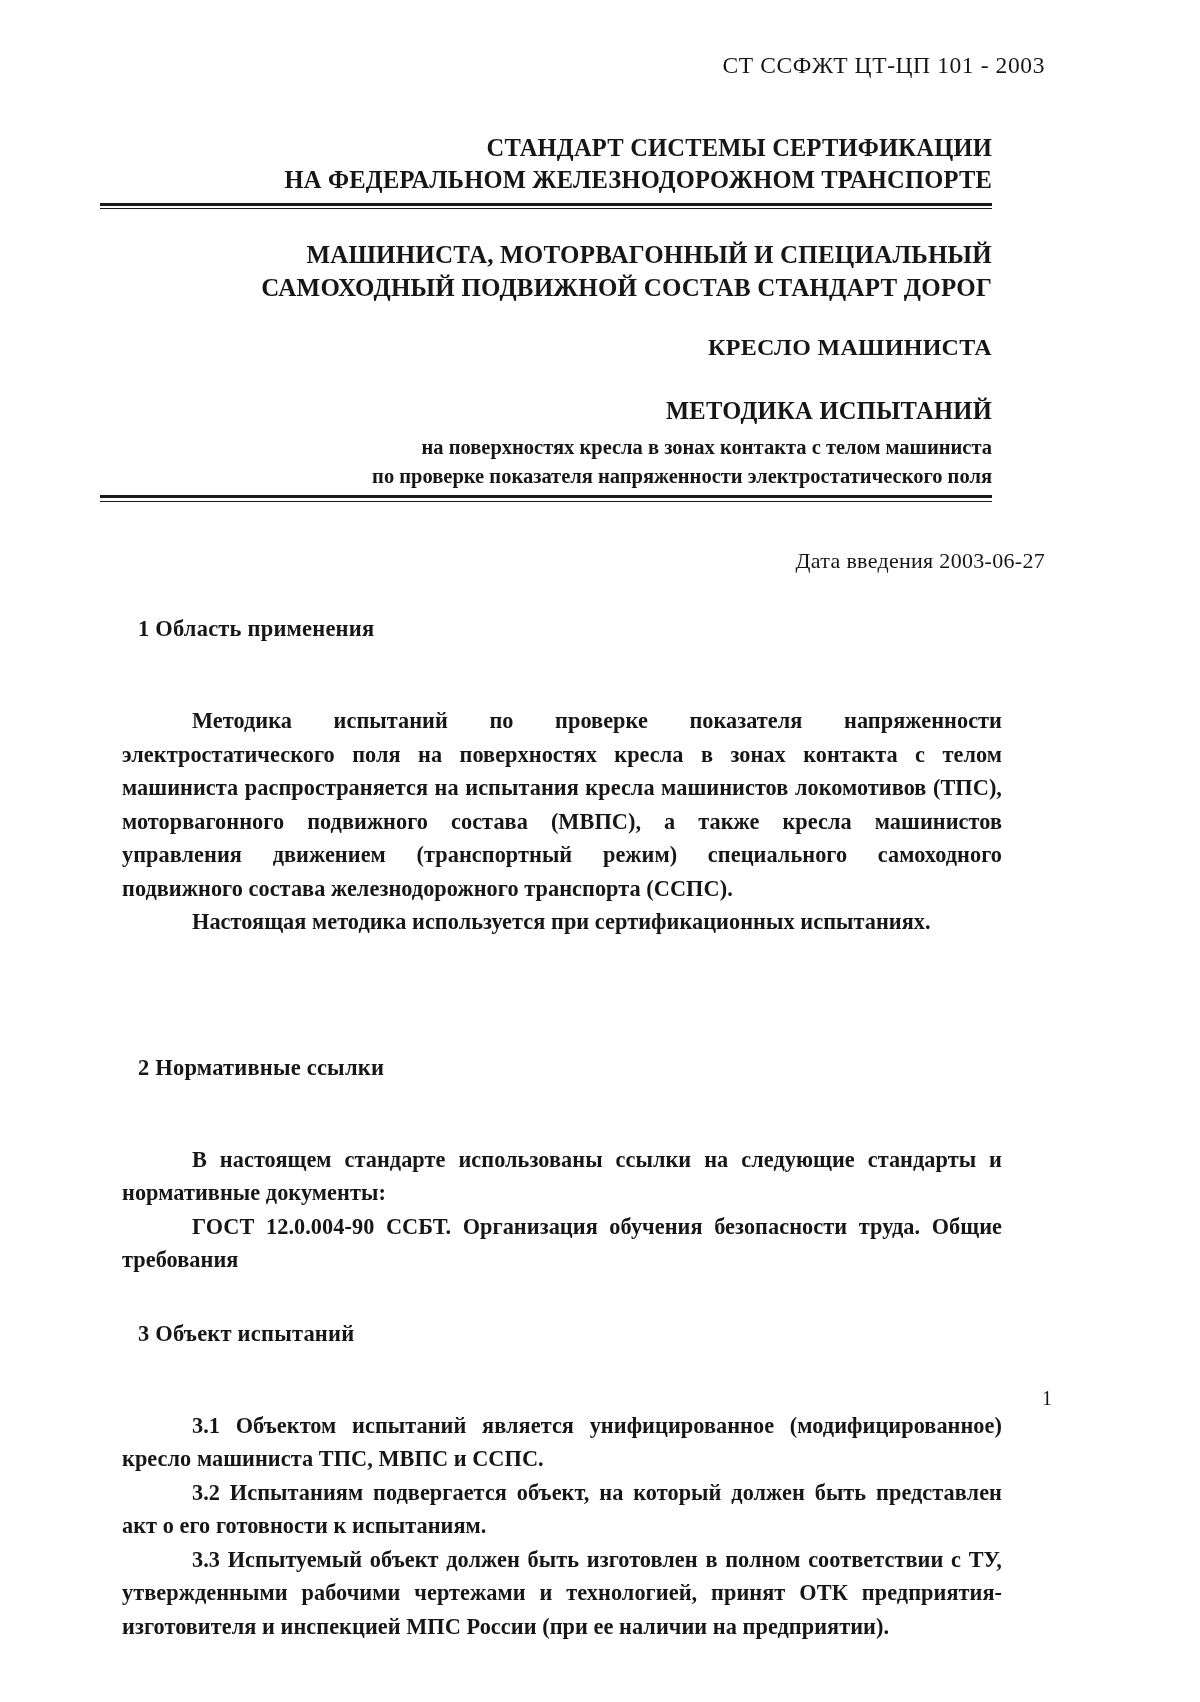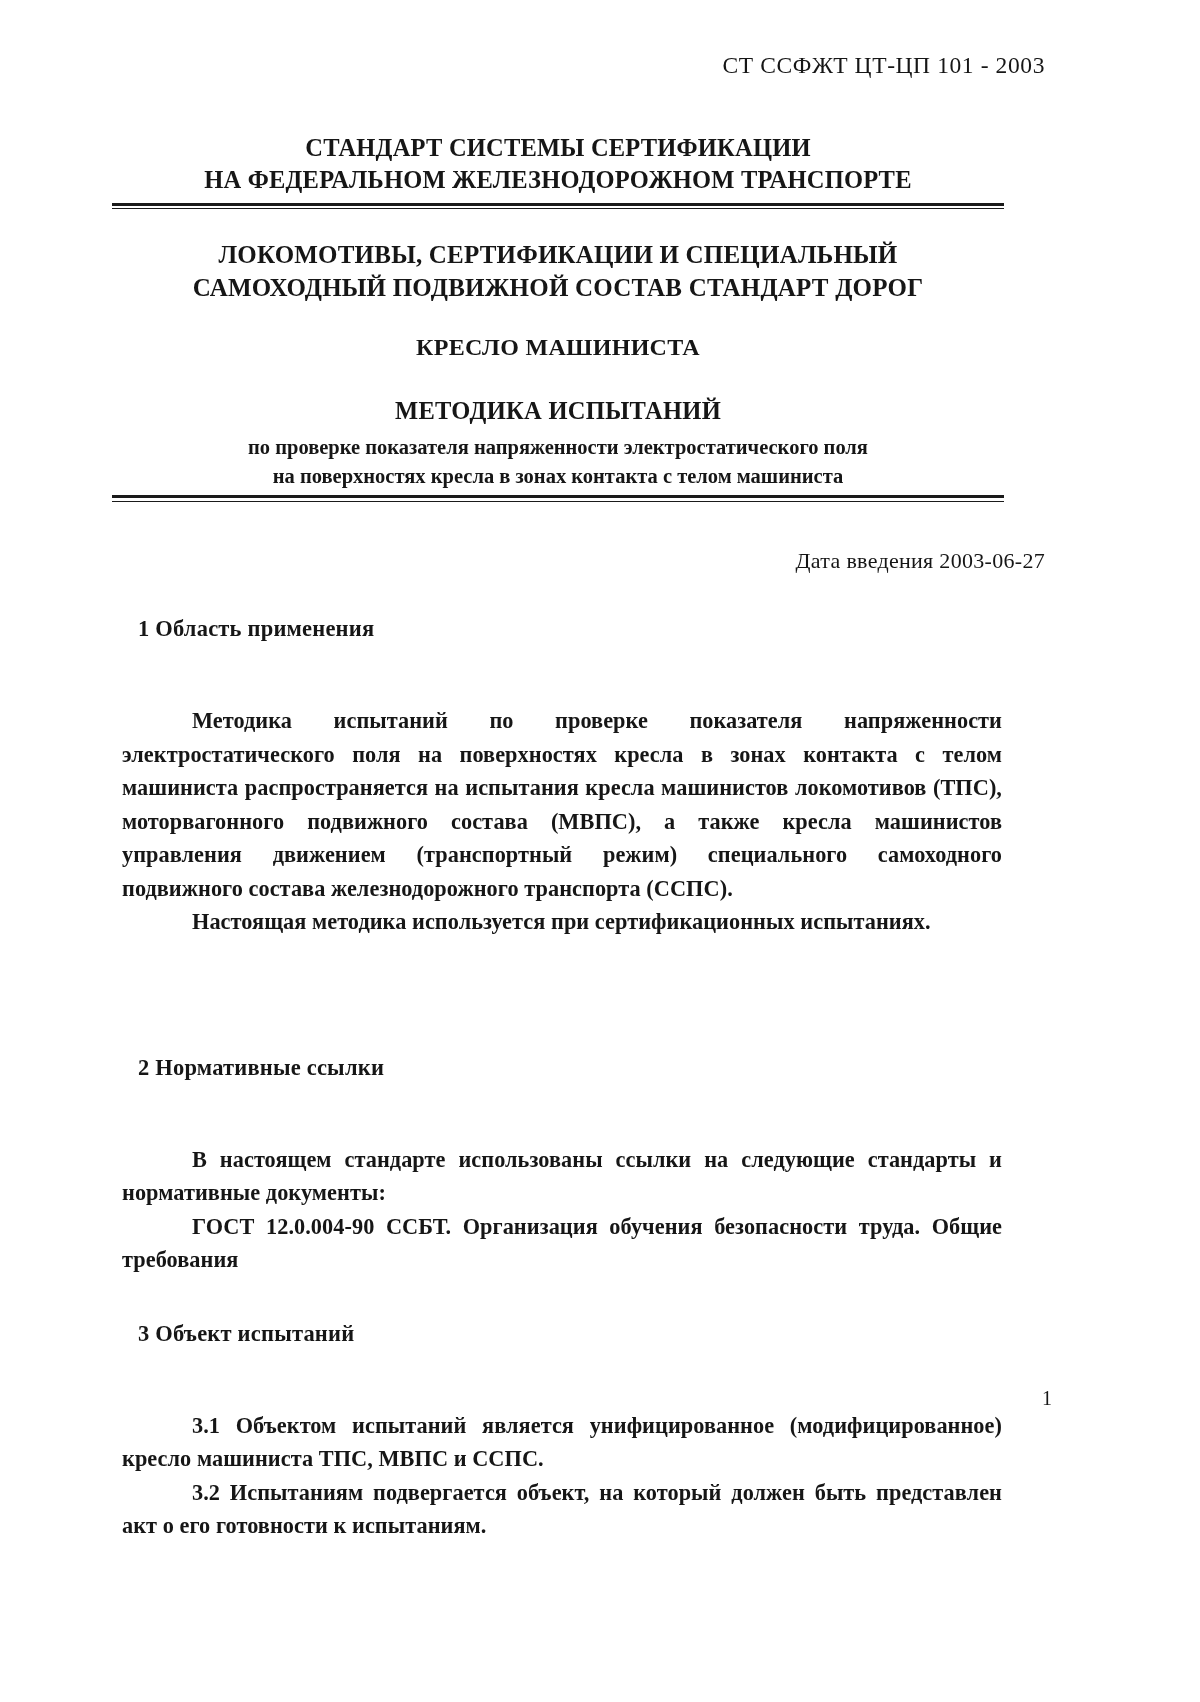--- a/index.html
+++ b/index.html
@@ -32,23 +32,23 @@
     font-size: 23.5px;
     letter-spacing: 0.6px;
     white-space: nowrap;
     font-family: "Liberation Serif", "DejaVu Serif", serif;
   }
 
   
   .title-block {
     position: absolute;
     top: 132px;
-    left: 112px;
+    left: 100px;
     width: 892px;
-    text-align: center;
+    text-align: right;
   }
 
   .sys-title {
     font-weight: bold;
     font-size: 24.5px;
     line-height: 1.32;
     letter-spacing: 0.2px;
   }
 
   .rule-double {
@@ -150,31 +150,31 @@
   <div class="title-block">
 
     <div class="sys-title">
       <div>СТАНДАРТ СИСТЕМЫ СЕРТИФИКАЦИИ</div>
       <div>НА ФЕДЕРАЛЬНОМ ЖЕЛЕЗНОДОРОЖНОМ ТРАНСПОРТЕ</div>
     </div>
 
     <div class="rule-double"></div>
 
     <div class="obj-title">
-      <div>ЛОКОМОТИВЫ, СЕРТИФИКАЦИИ И СПЕЦИАЛЬНЫЙ</div>
+      <div>МАШИНИСТА, МОТОРВАГОННЫЙ И СПЕЦИАЛЬНЫЙ</div>
       <div>САМОХОДНЫЙ ПОДВИЖНОЙ СОСТАВ СТАНДАРТ ДОРОГ</div>
     </div>
 
     <div class="doc-kind">КРЕСЛО МАШИНИСТА</div>
 
     <div class="doc-type">МЕТОДИКА ИСПЫТАНИЙ</div>
 
     <div class="doc-sub">
+      <div>на поверхностях кресла в зонах контакта с телом машиниста</div>
       <div>по проверке показателя напряженности электростатического поля</div>
-      <div>на поверхностях кресла в зонах контакта с телом машиниста</div>
     </div>
 
     <div class="rule-double bottom"></div>
   </div>
 
   <div class="intro-date">Дата введения 2003-06-27</div>
 
   <div class="body-area">
 
     <h2 class="sec">1 Область применения</h2>
@@ -188,16 +188,17 @@
     <div class="gap-md"></div>
     <p class="para">В настоящем стандарте использованы ссылки на следующие стандарты и нормативные документы:</p>
     <p class="para">ГОСТ 12.0.004-90 ССБТ. Организация обучения безопасности труда. Общие требования</p>
 
     <div class="gap-sm"></div>
 
     <h2 class="sec">3 Объект испытаний</h2>
     <div class="gap-md"></div>
     <p class="para">3.1 Объектом испытаний является унифицированное (модифицированное) кресло машиниста ТПС, МВПС и ССПС.</p>
     <p class="para">3.2  Испытаниям подвергается объект, на который должен быть представлен акт о его готовности к испытаниям.</p>
+    <p class="para">3.3 Испытуемый объект должен быть изготовлен в полном соответствии с ТУ, утвержденными рабочими чертежами и технологией, принят ОТК предприятия-изготовителя и инспекцией МПС России (при ее наличии на предприятии).</p>
   </div>
 
   <div class="folio">1</div>
 </div>
 
 </body></html>

